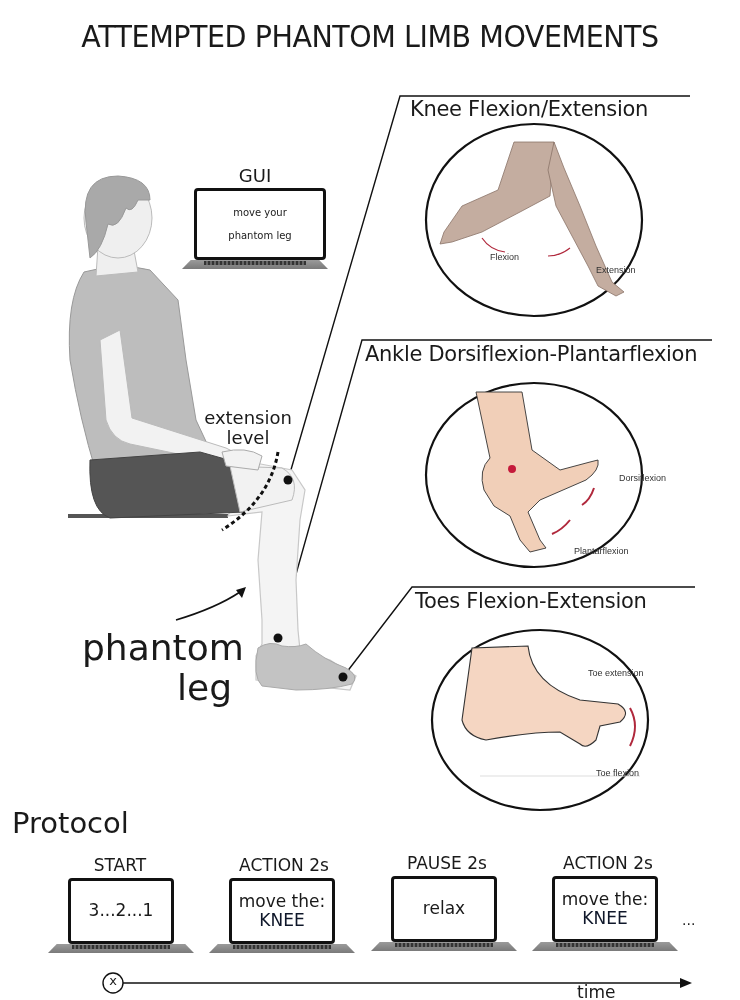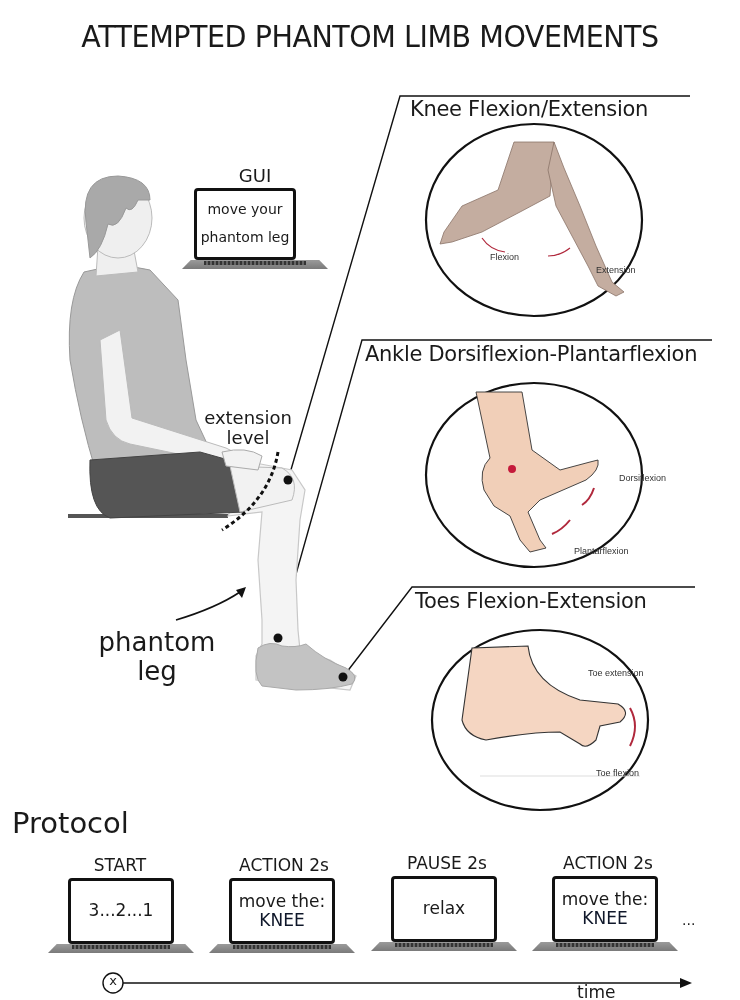--- a/index.html
+++ b/index.html
@@ -13,21 +13,21 @@
   .laptop { position: absolute; }
   .laptop .screen { position: absolute; left: 0; top: 0; border: 3px solid #111; border-radius: 4px;
                     background: #fff; box-sizing: border-box; display: flex; flex-direction: column;
                     align-items: center; justify-content: center; text-align: center; line-height: 1.12; }
   .laptop .base { position: absolute; height: 9px; background: linear-gradient(#9a9a9a, #7a7a7a);
                   clip-path: polygon(6% 0, 94% 0, 100% 100%, 0 100%); }
   .laptop .keys { position: absolute; height: 4px; background: repeating-linear-gradient(90deg,#333 0 2px,#666 2px 4px); }
   .step-label { font-size: 17px; text-align: center; white-space: nowrap; }
   .green { color: #0f172a; }
   .proto-title { font-size: 29px; }
-  .big-label { font-size: 26px; text-align: center; line-height: 1.1; }
+  .big-label { font-size: 36px; text-align: right; line-height: 1.1; }
   .mid-label { font-size: 18px; text-align: center; line-height: 1.1; }
 </style>
 </head>
 <body>
 
 <div class="abs title">ATTEMPTED PHANTOM LIMB MOVEMENTS</div>
 
 <svg class="abs" style="left:0;top:0" width="740" height="1000">
 
   <g stroke="#111" stroke-width="1.4" fill="none">
@@ -101,21 +101,21 @@
 
   <circle cx="113" cy="983" r="10" fill="#fff" stroke="#111" stroke-width="1.4"></circle>
   <line x1="123" y1="983" x2="688" y2="983" stroke="#111" stroke-width="1.4"></line>
   <polygon points="692,983 680,978 680,988" fill="#111"></polygon>
 </svg>
 
 <div class="abs" style="left:106px;top:973px;width:14px;text-align:center;font-size:13px;">x</div>
 
 <div class="abs mid-label" style="left:220px;top:166px;width:70px;">GUI</div>
 <div class="laptop" style="left:182px;top:188px;width:146px;height:86px;">
-  <div class="screen" style="left:12px;width:102px;height:72px;font-size:14px;gap:12px;">
+  <div class="screen" style="left:12px;width:132px;height:72px;font-size:10px;gap:12px;">
     <span>move your</span>
     <span>phantom leg</span>
   </div>
   <div class="base" style="left:0;top:72px;width:146px;"></div>
   <div class="keys" style="left:22px;top:73px;width:102px;"></div>
 </div>
 
 <div class="abs mid-label" style="left:190px;top:408px;width:116px;">
   <div>extension</div>
   <div>level</div>

